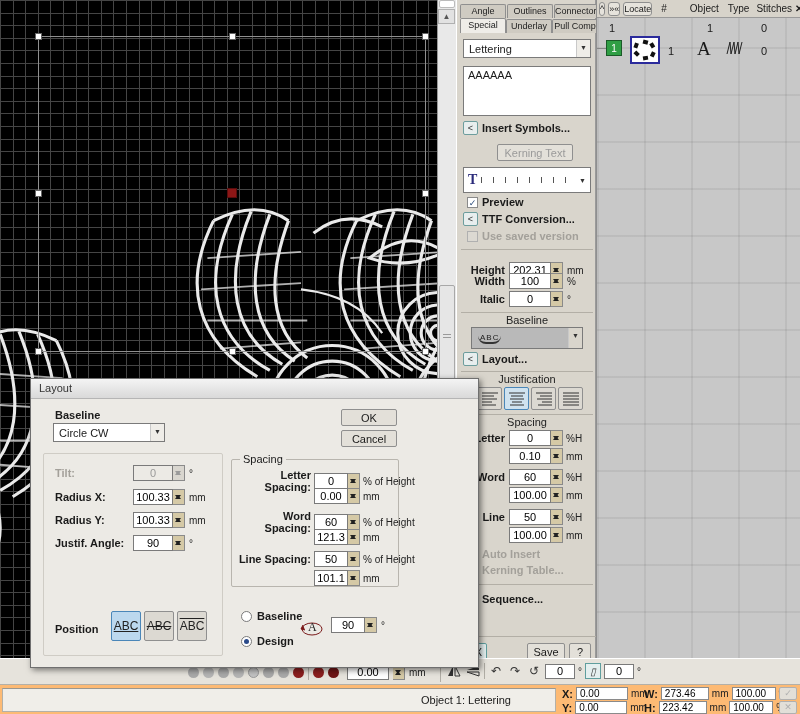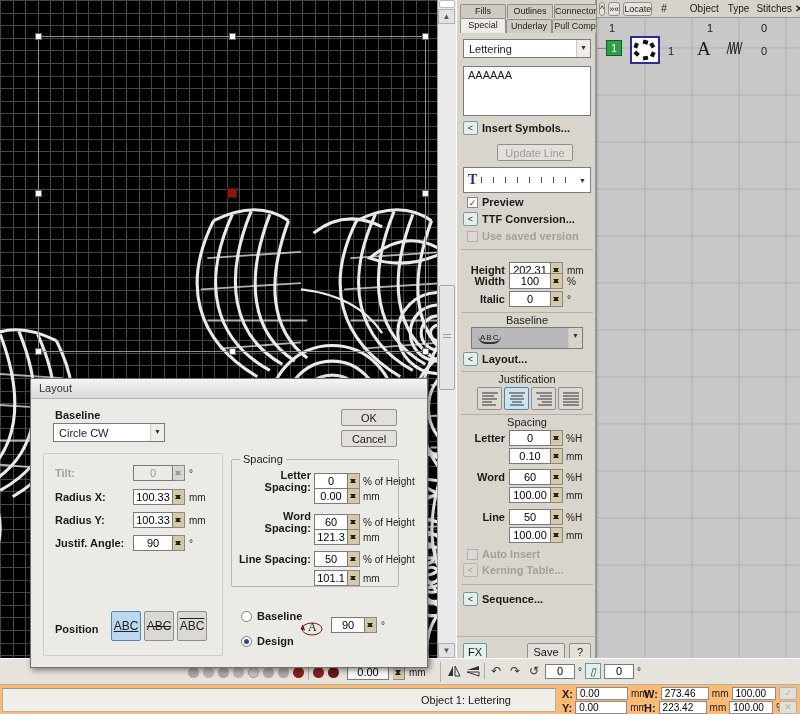--- a/index.html
+++ b/index.html
@@ -54,21 +54,21 @@
   #objpanel { left:596px; top:0; width:204px; height:658px; background:#c8c8c8; border-left:1px solid #8f8f8f;
     background-image:
       repeating-linear-gradient(to right, rgba(0,0,0,0.06) 0 2px, transparent 2px 47px),
       repeating-linear-gradient(to bottom, rgba(0,0,0,0.06) 0 2px, transparent 2px 47px); }
   #objhead { left:0; top:0; width:204px; height:18px; background:#d7d3ca; border-bottom:1px solid #9a9a9a; display:flex; align-items:center; gap:3px; padding:0 2px; font-size:10px; }
   .mini { height:14px; border:1px solid #8f8f8f; background:#e6e3dc; border-radius:3px; font-size:9px; line-height:12px; text-align:center; }
   .chip { width:16px; height:16px; background:#2f9e44; border:1px solid #1a5a28; color:#fff; font-size:10px; text-align:center; line-height:15px; }
   .thumb { width:30px; height:28px; background:#fff; border:2px solid #2b2b9c; display:flex; align-items:center; justify-content:center; }
 
   
-  #dlg { left:30px; top:378px; width:398px; height:290px; background:#eceae5; border:1px solid #6f6f6f; box-shadow:2px 2px 6px rgba(0,0,0,0.5); z-index:40; }
+  #dlg { left:30px; top:378px; width:449px; height:290px; background:#eceae5; border:1px solid #6f6f6f; box-shadow:2px 2px 6px rgba(0,0,0,0.5); z-index:40; }
   #dlg-title { height:20px; background:linear-gradient(#f4f4f4,#d9d9d9); border-bottom:1px solid #b5b5b5; line-height:19px; padding-left:8px; color:#333; }
   .grp { border:1px solid #b8b5ae; border-radius:2px; }
   .grp > .gt { position:absolute; top:-7px; left:8px; background:#eceae5; padding:0 3px; }
   .radio { width:11px; height:11px; border:1px solid #7a7a7a; border-radius:50%; background:#fff; position:relative; }
   .radio.on::after { content:""; position:absolute; left:2px; top:2px; width:5px; height:5px; border-radius:50%; background:#2a4a8a; }
   .abcbtn { width:30px; height:30px; border:1px solid #8f8f8f; background:#dcd9d2; border-radius:2px; font-size:12px; display:flex; align-items:center; justify-content:center; color:#222; }
   .abcbtn.selected { background:#bcd8ee; border:1px solid #4a86b8; }
 
   
   #toolstrip { left:0; top:658px; width:800px; height:26px; background:#e6e3dc; border-top:1px solid #fff; }
@@ -141,21 +141,21 @@
   <div class="abs sb-btn" style="left:0;top:9px">▲</div>
   <div class="abs sb-thumb" style="top:285px;height:105px">
       <div class="sb-grip"></div>
     </div>
   <div class="abs sb-btn" style="left:0;top:643px">▼</div>
 </div>
 
 <div id="props" class="abs">
 
   <div class="abs flex" style="left:3px;top:4px;gap:1px">
-    <div class="tab">Fills</div>
+    <div class="tab">Angle</div>
     <div class="tab">Outlines</div>
     <div class="tab">Connectors</div>
   </div>
   <div class="abs flex" style="left:3px;top:18px;gap:0">
     <div class="tab active">Special</div>
     <div class="tab">Underlay</div>
     <div class="tab">Pull Comp</div>
   </div>
 
   <div class="abs combo" style="left:6px;top:39px;width:128px;height:19px;padding-left:5px">
@@ -165,21 +165,21 @@
 
   <div class="abs" style="left:6px;top:66px;width:128px;height:50px;background:#fff;border:1px solid #7a7a7a;padding:2px 4px">
     <span>AAAAAA</span>
   </div>
 
   <div class="abs flex" style="left:6px;top:121px">
     <div class="chevbtn">&lt;</div>
     <label class="linklbl">Insert Symbols...</label>
   </div>
 
-  <div class="abs btn dis" style="left:40px;top:144px;width:76px;height:17px;line-height:16px">Update Line</div>
+  <div class="abs btn dis" style="left:40px;top:144px;width:76px;height:17px;line-height:16px">Kerning Text</div>
 
   <div class="abs combo" style="left:6px;top:167px;width:128px;height:26px;padding-left:4px">
     <span style="color:#2a2a7a;font-family:'Liberation Serif',serif;font-weight:bold;font-size:14px">T</span>
     <span style="flex:1;height:6px;margin:0 4px;background:repeating-linear-gradient(to right,#555 0 1px,transparent 1px 12px)"></span>
     <span style="font-size:7px;color:#333;margin-right:4px">▼</span>
   </div>
 
   <div class="abs flex" style="left:10px;top:196px;gap:4px">
     <div class="cb">✓</div>
     <label>Preview</label>

